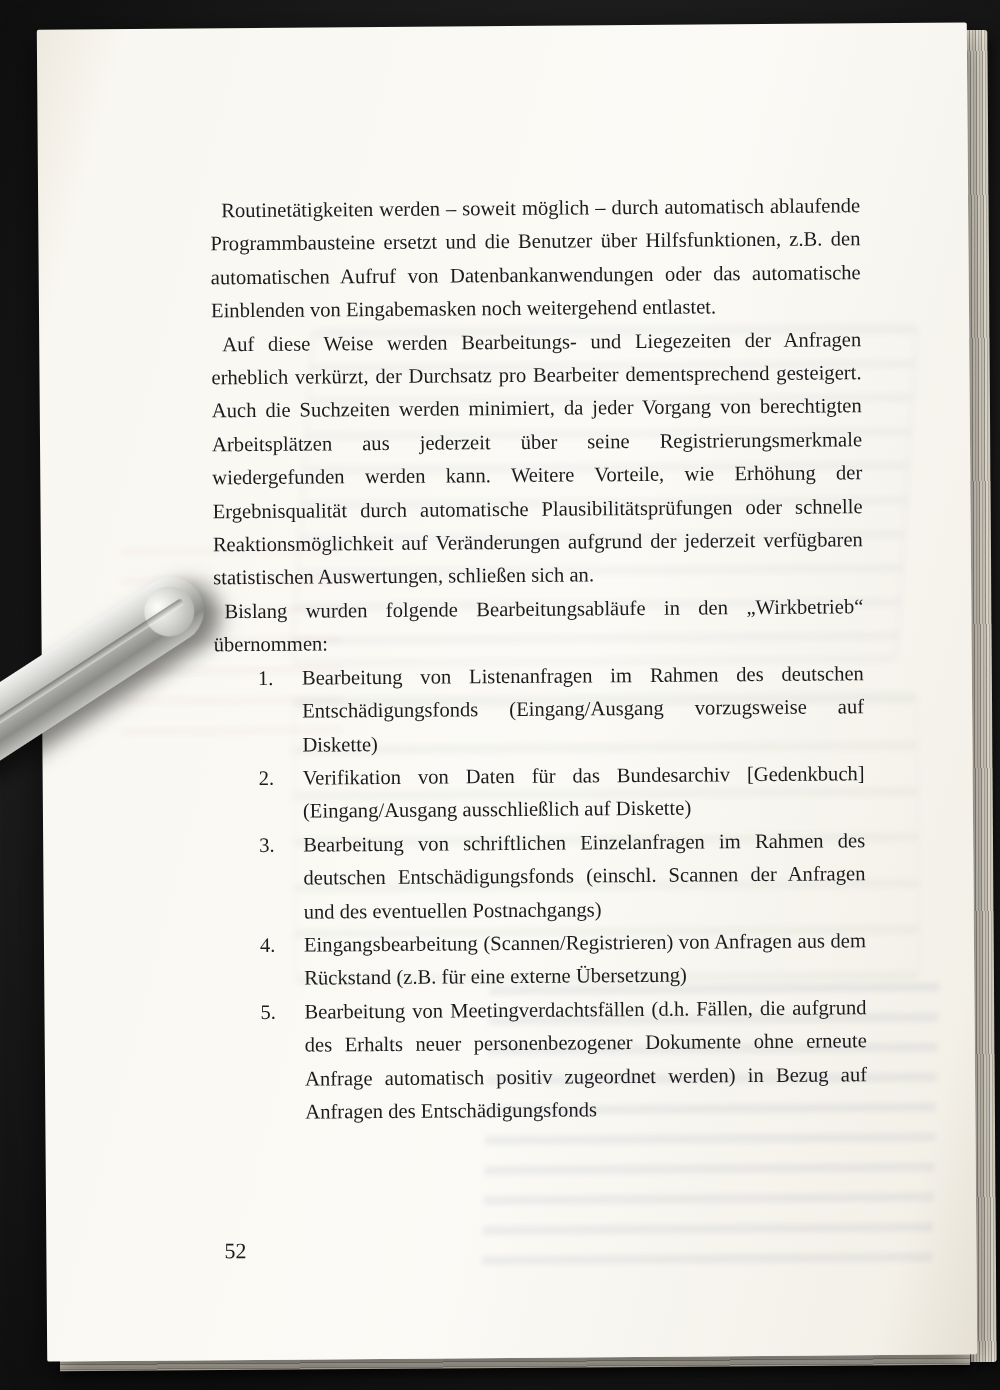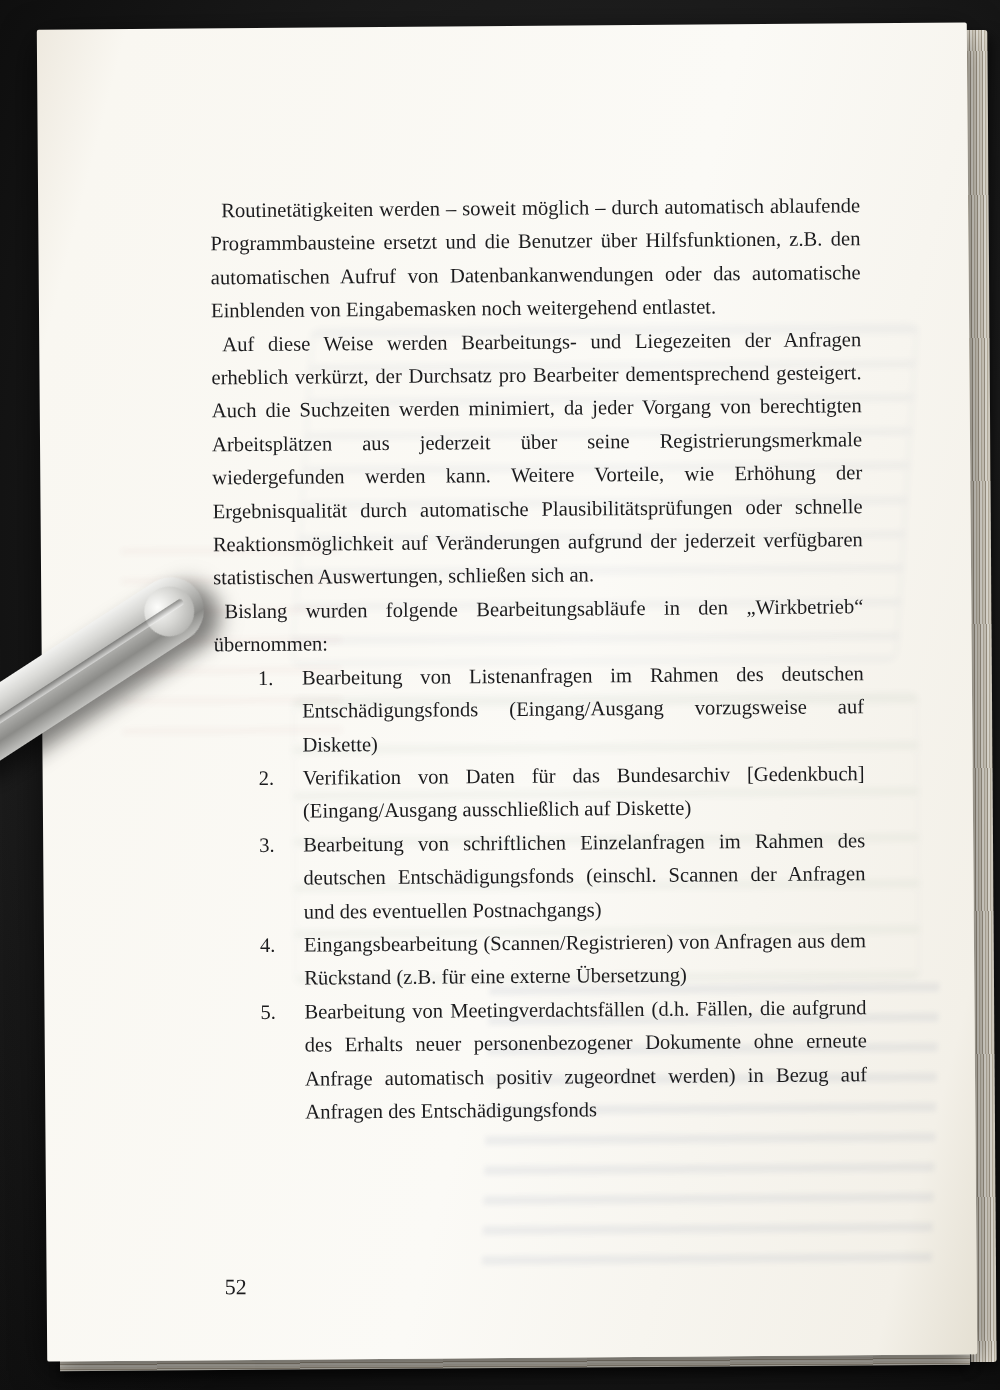--- a/index.html
+++ b/index.html
@@ -74,21 +74,21 @@
   }
   .text-block p{margin:0;text-indent:11px;}
   ol.num-list{list-style:none;margin:0;padding:0;}
   ol.num-list li{
     position:relative;margin:0;padding-left:88px;text-align:justify;
   }
   ol.num-list .num{
     position:absolute;left:44px;top:0;
   }
   .page-number{
-    position:absolute;left:178px;top:1246px;
+    position:absolute;left:178px;top:1210px;
     font-size:22px;color:#1c1c1e;
   }
   
   .metal-clip{
     position:absolute;left:-58px;top:726px;width:306px;height:66px;
     border-radius:34px;
     background:linear-gradient(180deg,#f2f2f0 0%,#d9d9d6 22%,#a9a9a6 55%,#8b8b88 75%,#c2c2bf 100%);
     transform:rotate(-33deg);
     transform-origin:left center;
     filter:drop-shadow(10px 14px 10px rgba(0,0,0,.5));

